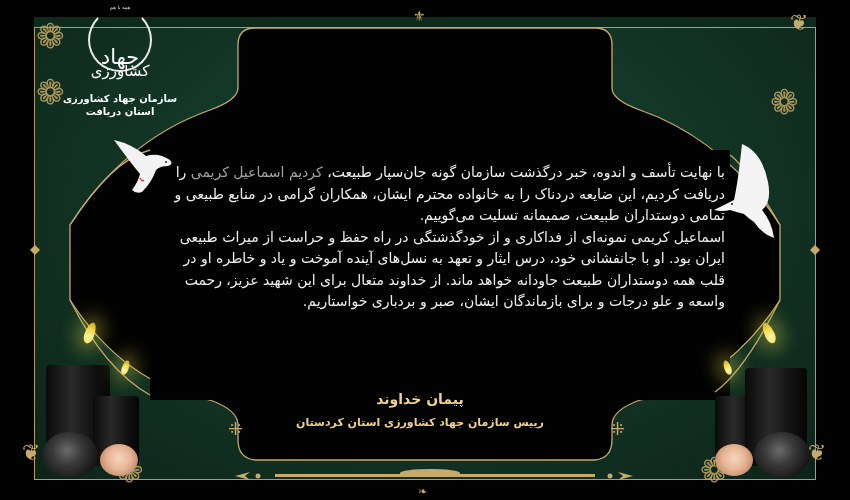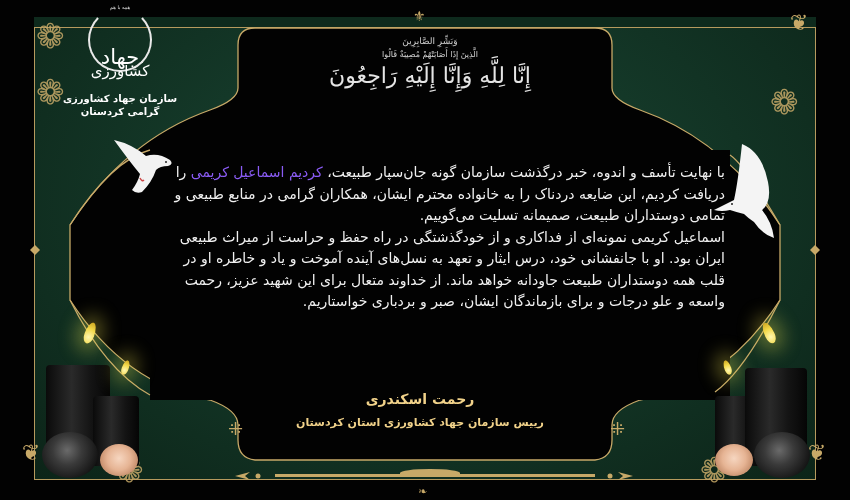--- a/index.html
+++ b/index.html
@@ -18,21 +18,21 @@
     .logo-sub { font-size: 15px; line-height: 10px; }
     .logo-org { font-size: 10px; font-weight: bold; margin-top: 20px; line-height: 13px; }
 
     .calligraphy { position: absolute; left: 310px; top: 36px; width: 240px; text-align: center; color: #e5e5e5; font-family: "DejaVu Serif", serif; }
     .cal-1 { font-size: 9px; opacity: .9; }
     .cal-2 { font-size: 8px; opacity: .9; margin-top: 4px; }
     .cal-3 { font-size: 22px; margin-top: 4px; letter-spacing: 1px; }
 
     .body-text { position: absolute; left: 170px; top: 162px; width: 555px; direction: rtl; text-align: right; color: #f1f1f1; font-size: 14px; line-height: 21.5px; font-family: "DejaVu Sans", sans-serif; }
     .body-text p { margin: 0; }
-    .hl { color: #8b5cf6; }
+    .hl { color: #a3a3a3; }
 
     .signature { position: absolute; left: 220px; top: 388px; width: 400px; text-align: center; direction: rtl; color: #f1d28a; font-weight: bold; }
     .sig-name { font-size: 14px; line-height: 22px; }
     .sig-title { font-size: 11px; line-height: 26px; }
     .sparkle { position: absolute; top: 418px; color: #c7a968; font-size: 18px; }
 
     .dove { position: absolute; }
     .candle-group { position: absolute; }
     .candle { position: absolute; background: linear-gradient(90deg, #0a0a0a 0%, #2a2a2a 40%, #141414 70%, #050505 100%); border-radius: 4px 4px 2px 2px; }
     .flame { position: absolute; width: 10px; height: 22px; border-radius: 50% 50% 50% 50% / 60% 60% 40% 40%; background: radial-gradient(circle at 50% 70%, #fff7b0 0%, #f2d94a 50%, #c9a21d 100%); box-shadow: 0 0 18px 8px rgba(240, 230, 80, .35); transform: rotate(20deg); }
@@ -86,49 +86,44 @@
   <div class="lotus" style="left:700px;top:450px;">❁</div>
 
   <div class="logo">
     <div class="logo-circle">
       <div class="logo-small">همه با هم</div>
       <div class="logo-main">جهاد</div>
       <div class="logo-sub">کشاورزی</div>
     </div>
     <div class="logo-org">
       <div>سازمان جهاد کشاورزی</div>
-      <div>گرامی کردستان</div>
+      <div>استان دریافت</div>
     </div>
   </div>
 
-  <div class="calligraphy">
-    <div class="cal-1">وَبَشِّرِ الصَّابِرِينَ</div>
-    <div class="cal-2">الَّذِينَ إِذَا أَصَابَتْهُمْ مُصِيبَةٌ قَالُوا</div>
-    <div class="cal-3">إِنَّا لِلَّهِ وَإِنَّا إِلَيْهِ رَاجِعُونَ</div>
-  </div>
 
   <svg class="dove" style="left:112px;top:138px" width="66" height="58" viewBox="0 0 66 58">
     <path d="M2 2 Q20 6 34 18 Q46 14 58 22 Q62 26 56 28 Q48 28 44 32 Q40 44 30 54 Q24 56 20 52 Q26 44 28 36 Q18 24 2 2 Z" fill="#f2f2f2"></path>
     <circle cx="54" cy="24" r="1" fill="#222"></circle>
     <path d="M28 40 q2 4 4 2" stroke="#c44" stroke-width="1.5" fill="none"></path>
   </svg>
   <svg class="dove" style="left:712px;top:142px" width="75" height="100" viewBox="0 0 75 100">
     <path d="M30 2 Q50 10 56 40 Q60 60 50 68 Q60 80 62 96 Q50 92 42 80 Q36 76 32 72 Q24 70 18 68 Q10 70 2 68 Q14 62 22 58 Q26 40 30 2 Z" fill="#f4f4f4"></path>
     <circle cx="20" cy="62" r="1" fill="#222"></circle>
   </svg>
 
   <div class="body-text">
     <p>
       <span>با نهایت تأسف و اندوه، خبر درگذشت سازمان گونه  جان‌سپار طبیعت، </span><span class="hl">کردیم</span><span> </span><span class="hl">اسماعیل کریمی</span><span> را دریافت کردیم، این ضایعه دردناک را به خانواده محترم ایشان، همکاران گرامی در منابع طبیعی و تمامی دوستداران طبیعت، صمیمانه تسلیت می‌گوییم.</span>
     </p>
     <p>اسماعیل کریمی  نمونه‌ای از فداکاری و از خودگذشتگی در راه حفظ و حراست از میراث طبیعی ایران بود. او با جانفشانی خود، درس ایثار و تعهد به نسل‌های آینده آموخت و یاد و خاطره او در  قلب همه دوستداران طبیعت جاودانه خواهد ماند. از خداوند متعال برای این شهید عزیز، رحمت واسعه و علو درجات و برای بازماندگان ایشان، صبر و بردباری خواستاریم.</p>
   </div>
 
   <div class="signature">
-    <div class="sig-name">رحمت اسکندری</div>
+    <div class="sig-name">پیمان خداوند</div>
     <div class="sig-title">رییس سازمان جهاد کشاورزی استان کردستان</div>
   </div>
   <div class="sparkle" style="left:228px;">⁜</div>
   <div class="sparkle" style="left:610px;">⁜</div>
 
   <div class="candle-group" style="left:40px;top:310px;">
     <div class="flame" style="left:45px;top:12px;"></div>
     <div class="candle" style="left:6px;top:55px;width:64px;height:90px;"></div>
     <div class="flame" style="left:82px;top:50px;width:7px;height:15px;"></div>
     <div class="candle" style="left:53px;top:86px;width:46px;height:70px;"></div>

